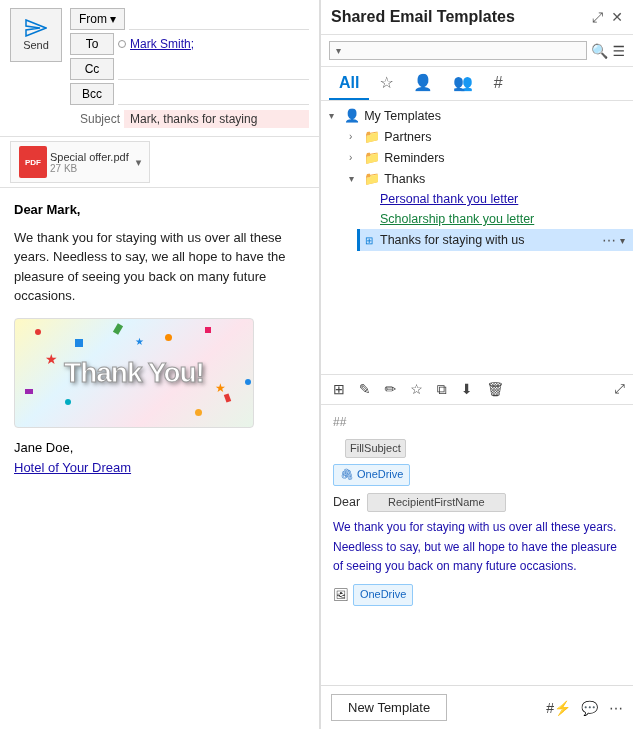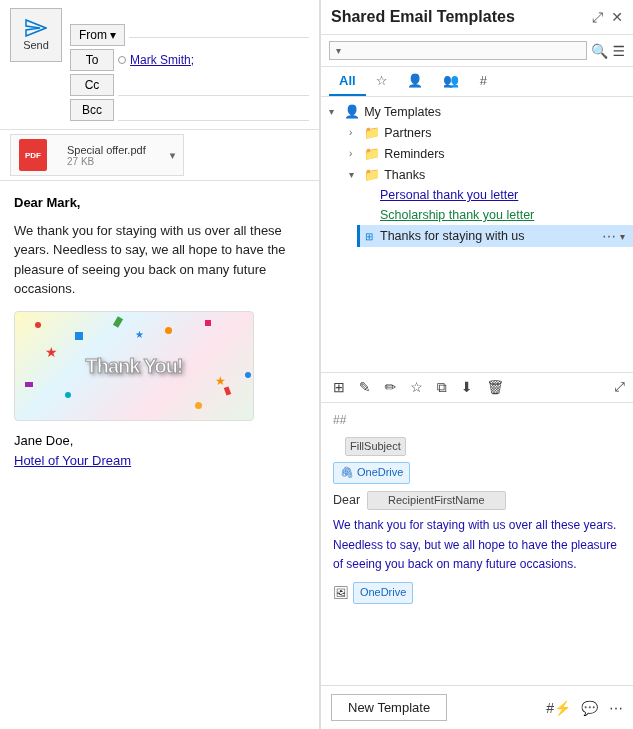--- a/index.html
+++ b/index.html
@@ -68,21 +68,20 @@
       height: 22px;
       display: flex;
       align-items: center;
       justify-content: center;
     }
 
     .from-btn {
       display: flex;
       align-items: center;
       gap: 3px;
-      margin-top: 16px;
     }
 
     .field-input {
       flex: 1;
       border: none;
       border-bottom: 1px solid #ddd;
       font-size: 12px;
       padding: 2px 4px;
       outline: none;
       height: 22px;
@@ -135,21 +134,21 @@
     }
 
     .attachment-bar {
       padding: 4px 10px;
       border-bottom: 1px solid #e0e0e0;
     }
 
     .attachment-item {
       display: flex;
       align-items: center;
-      gap: 20px;
+      gap: 3px;
       border: 1px solid #ddd;
       padding: 4px 8px;
       background: #fafafa;
       width: fit-content;
       cursor: pointer;
     }
 
     .pdf-icon {
       width: 28px;
       height: 32px;
@@ -187,21 +186,21 @@
       display: flex;
       align-items: center;
       justify-content: center;
       border-radius: 4px;
       margin: 10px 0;
       position: relative;
       overflow: hidden;
     }
 
     .thank-you-text {
-      font-size: 20px;
+      font-size: 28px;
       font-weight: 900;
       color: white;
       text-shadow: 2px 2px 4px rgba(0,0,0,0.5);
       -webkit-text-stroke: 1px #999;
       letter-spacing: -1px;
       z-index: 2;
     }
 
     .confetti {
       position: absolute;
@@ -296,21 +295,21 @@
       display: flex;
       align-items: center;
       padding: 0 8px;
       border-bottom: 1px solid #e0e0e0;
       gap: 0;
     }
 
     .tab-item {
       padding: 6px 10px;
       cursor: pointer;
-      font-size: 13px;
+      font-size: 16px;
       color: #555;
       border-bottom: 2px solid transparent;
       display: flex;
       align-items: center;
       gap: 3px;
     }
 
     .tab-item.active {
       color: #0078d4;
       border-bottom: 2px solid #0078d4;
@@ -525,20 +524,24 @@
             <span>Cc</span>
           </button>
           <input class="field-input" type="text" value="" style="">
         </div>
         <div class="field-row">
           <button class="field-btn">
             <span>Bcc</span>
           </button>
           <input class="field-input" type="text" value="" style="">
         </div>
+        <div class="subject-row">
+          <span class="subject-label">Subject</span>
+          <div class="subject-value">Mark, thanks for staying</div>
+        </div>
       </div>
     </div>
   </div>
 
   <div class="attachment-bar">
     <div class="attachment-item">
       <div class="pdf-icon">PDF</div>
       <div class="attach-info">
         <span class="attach-name">Special offer.pdf</span>
         <span class="attach-size">27 KB</span>

